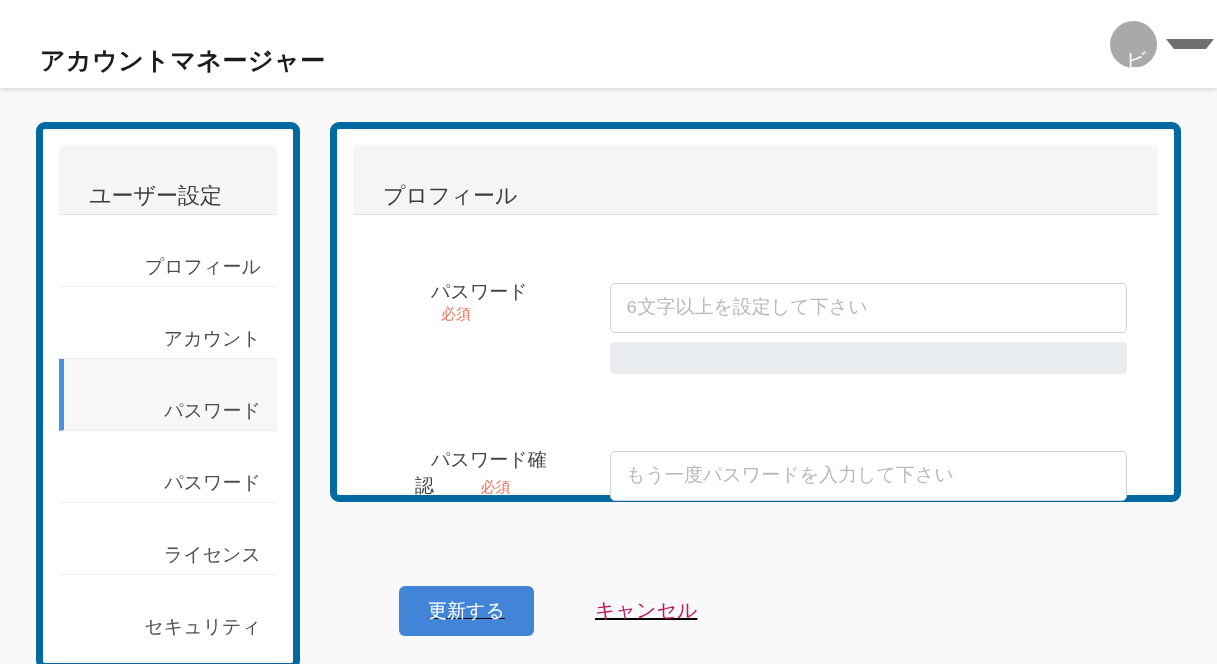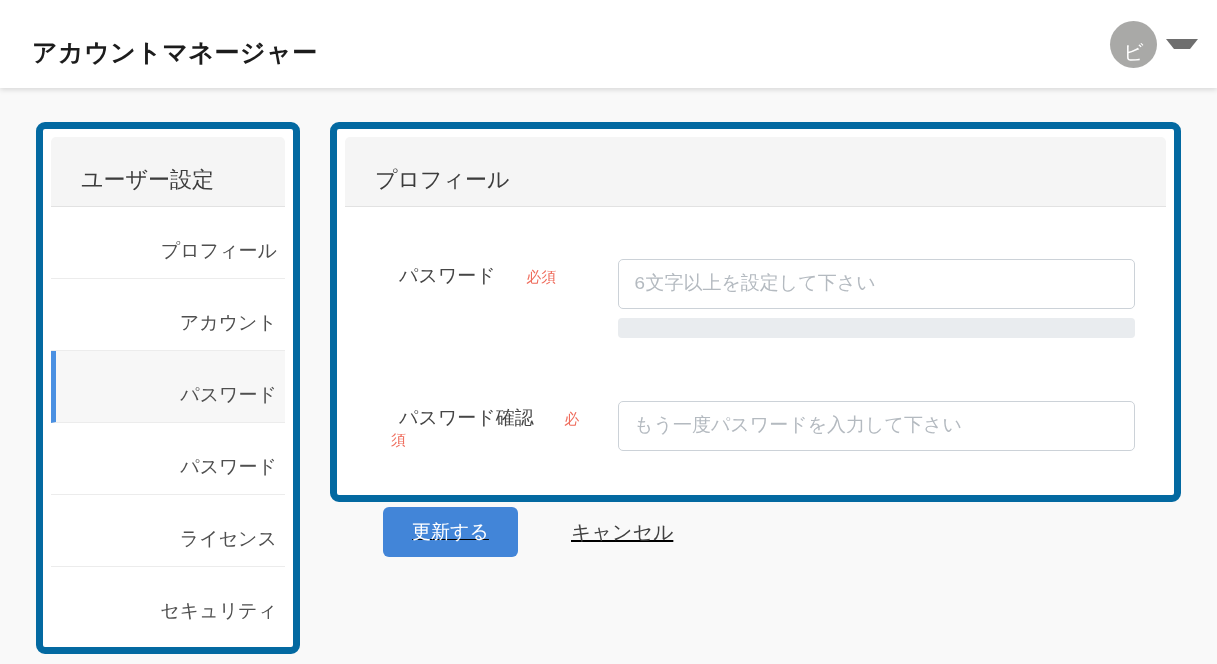--- a/index.html
+++ b/index.html
@@ -1,15 +1,15 @@
 <!DOCTYPE html>
 <html lang="ja"><head>
 <meta charset="utf-8">
 <style>
-  * { margin: 0; padding: 8px; box-sizing: border-box; }
+  * { margin: 0; padding: 16px; box-sizing: border-box; }
   html, body {
     width: 1217px; height: 664px;
     font-family: "Liberation Sans", "DejaVu Sans", sans-serif;
     background: #f9f9f9;
     overflow: hidden;
   }
   
   .app-header {
     position: absolute; left: 0; top: 0;
     width: 1217px; height: 88px;
@@ -92,38 +92,38 @@
     background: #ffffff;
     outline: none;
   }
   .text-input::placeholder { color: #b4bac0; opacity: 1; }
   .strength-meter {
     width: 517px; height: 20px;
     margin-top: 9px;
     background: #e9ecef;
     border-radius: 4px;
   }
-  .row-gap { margin-top: 31px; }
+  .row-gap { margin-top: 13px; }
   .actions-row {
     margin-top: 32px;
     display: flex; align-items: center; text-decoration: underline;
   }
   .submit-btn {
     min-width: 135px; height: 50px;
     padding: 0 24px;
     background: #4285d8;
     border: none; border-radius: 6px;
     color: #ffffff; font-size: 19px;
     font-family: "Liberation Sans", "DejaVu Sans", sans-serif;
     cursor: pointer;
   }
   .cancel-link {
     margin-left: 45px;
     font-size: 20px;
-    color: #404040;
+    color: #be185d;
     text-decoration: none;
     cursor: pointer;
   }
 </style>
 </head>
 <body>
 
 <div class="app-header">
   <div class="app-title">アカウントマネージャー</div>
   <div class="avatar">ビ</div>

